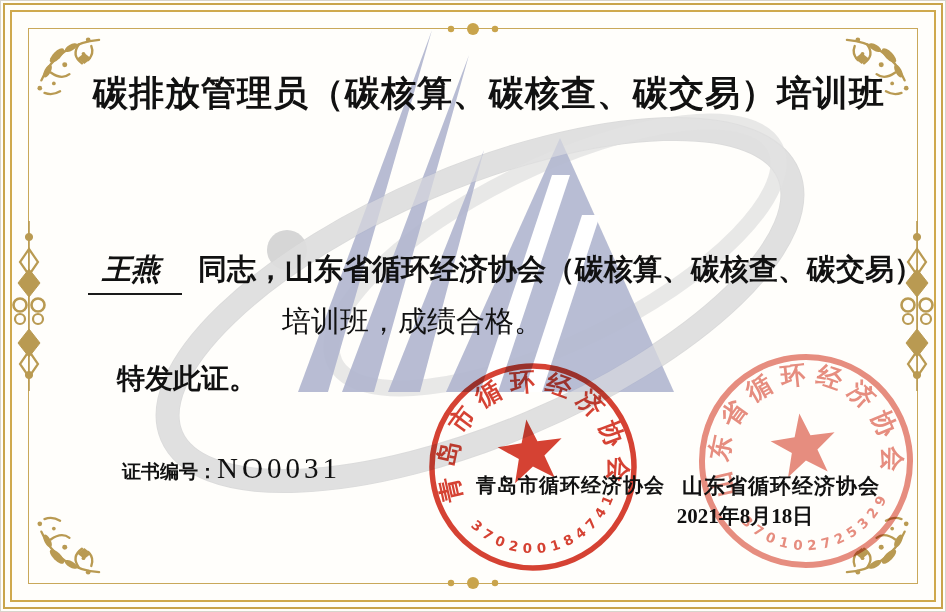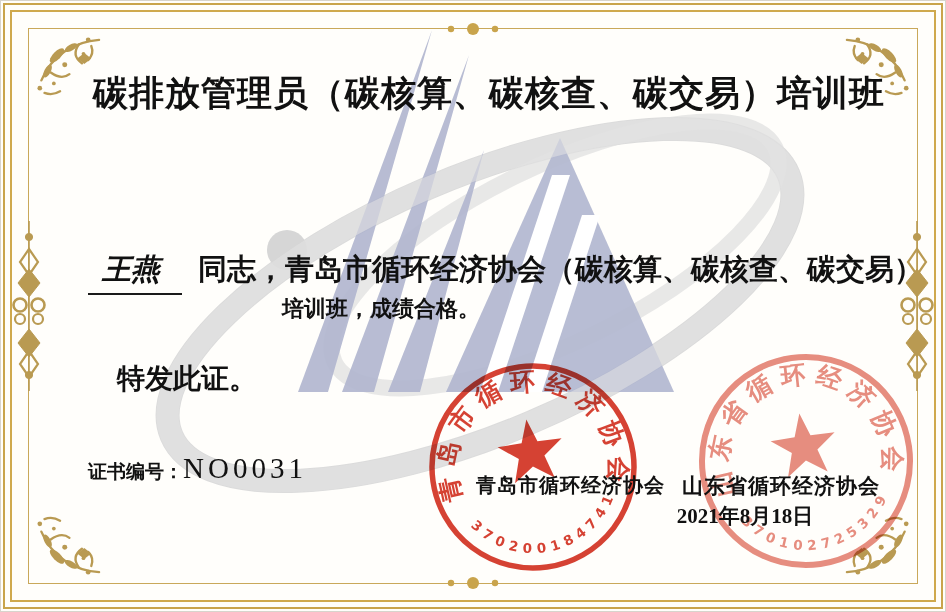--- a/index.html
+++ b/index.html
@@ -14,24 +14,24 @@
   .b3{inset:28px;border:1.5px solid #c9a85a;}
   .layer{position:absolute;left:0;top:0;}
   .wm{z-index:1;}
   .seal{z-index:2;mix-blend-mode:multiply;opacity:.96;}
   .orn{position:absolute;z-index:1;}
   .txt{position:absolute;z-index:3;}
   .title1{left:0;top:70px;width:100%;text-align:center;font-size:35px;font-weight:900;letter-spacing:1px;padding-left:16px;}
   .title2{left:0;top:128px;width:100%;text-align:center;font-size:53px;font-weight:900;letter-spacing:12px;padding-left:12px;box-sizing:border-box;}
   .bodyline1{left:88px;top:250px;font-size:29px;font-weight:600;display:flex;align-items:baseline;}
   .name{display:inline-block;border-bottom:2.5px solid #1a1a1a;padding:0 22px 3px 14px;margin-right:16px;font-weight:700;font-style:italic;}
-  .bodyline2{left:282px;top:294px;font-size:22px;font-weight:700;}
+  .bodyline2{left:282px;top:302px;font-size:29px;font-weight:400;}
   .bodyline3{left:117px;top:360px;font-size:28px;font-weight:700;}
   .certno{left:88px;top:452px;display:flex;align-items:baseline;}
-  .certno-label{font-size:19px;font-weight:600;}
+  .certno-label{font-size:19px;font-weight:600;margin-left:34px;}
   .certno-value{font-family:"Liberation Serif","DejaVu Serif",serif;font-size:29px;font-weight:400;letter-spacing:4px;}
   .issuerL{left:476px;top:472px;font-size:20px;font-weight:700;letter-spacing:1px;}
   .issuerR{left:682px;top:472px;font-size:21px;font-weight:700;letter-spacing:1px;}
   .dateline{left:644px;top:502px;width:202px;text-align:center;font-family:"Liberation Serif","DejaVu Serif",serif;font-size:21px;font-weight:600;}
   .seal-ring-text{font-size:25px;letter-spacing:8px;font-weight:700;font-family:"Liberation Sans","DejaVu Sans",sans-serif;}
   .seal-code-text{font-size:13.5px;letter-spacing:5.5px;font-weight:700;font-family:"DejaVu Sans",sans-serif;}
 </style>
 </head>
 <body>
 
@@ -165,21 +165,21 @@
       <text class="seal-code-text" fill="#e5897c">
         <textPath href="#arcRB" startOffset="8">3701027253294</textPath>
       </text>
     </g>
   </svg>
 
   <div class="txt title1">碳排放管理员（碳核算、碳核查、碳交易）培训班</div>
 
   <div class="txt bodyline1">
     <span class="name">王燕</span>
-    <span>同志，青岛市循环经济协会（碳核算、碳核查、碳交易）</span>
+    <span>同志，山东省循环经济协会（碳核算、碳核查、碳交易）</span>
   </div>
   <div class="txt bodyline2">培训班，成绩合格。</div>
   <div class="txt bodyline3">特发此证。</div>
 
   <div class="txt certno">
     <span class="certno-label">证书编号：</span>
     <span class="certno-value">NO0031</span>
   </div>
 
   <div class="txt issuerL">青岛市循环经济协会</div>

